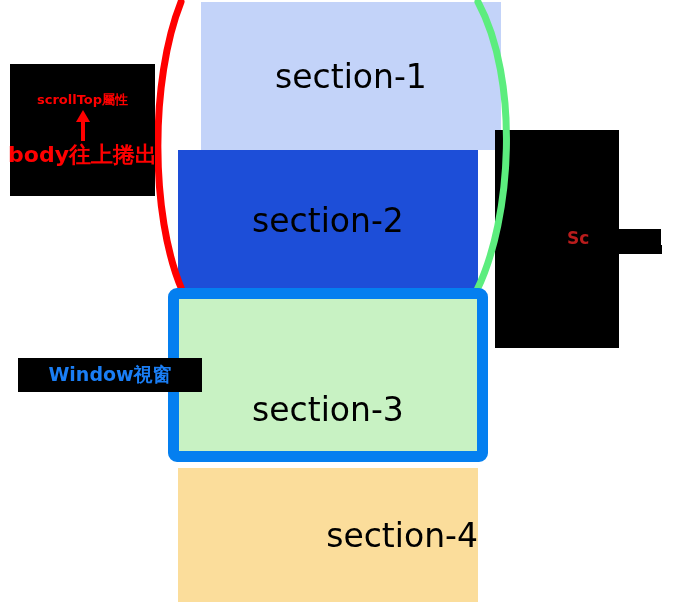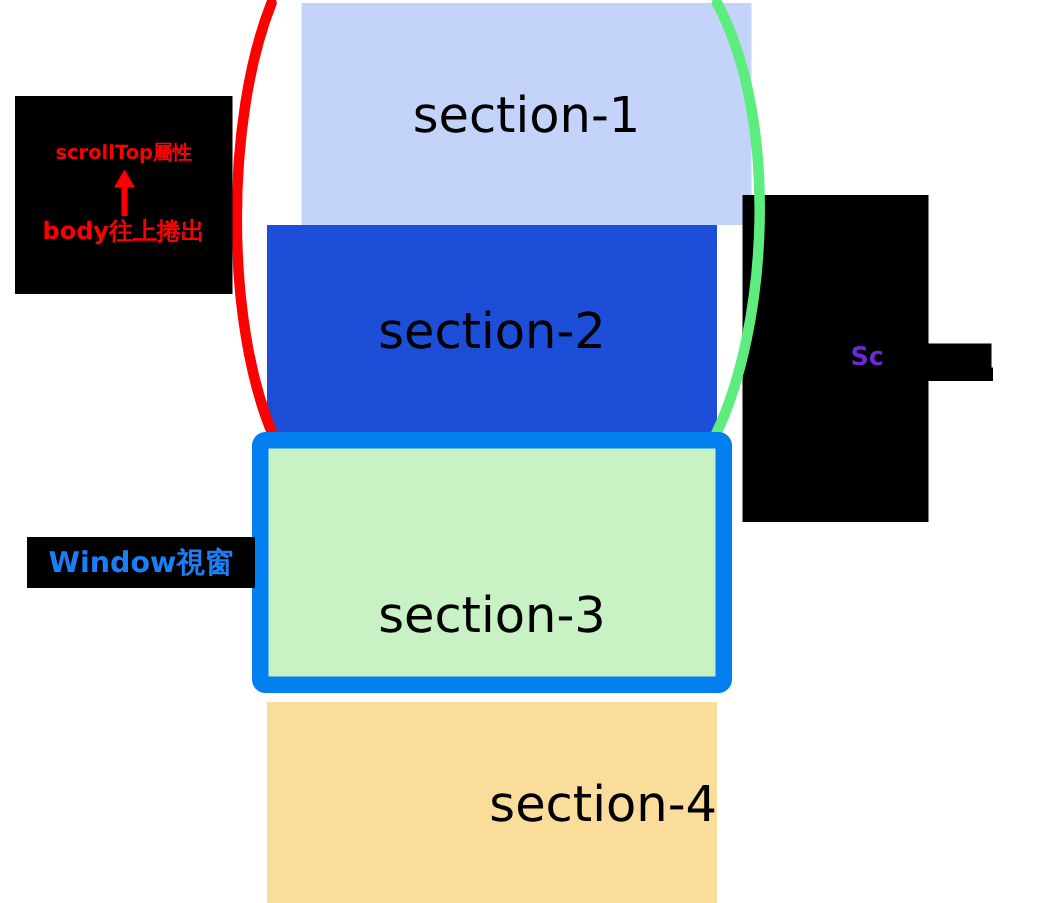--- a/index.html
+++ b/index.html
@@ -92,38 +92,38 @@
   }
   .plate-text-red {
     color: #ff0000;
     font-size: 13px;
     font-weight: bold;
     line-height: 1.15;
     white-space: nowrap;
     text-align: center;
   }
   .plate-text-red.small {
-    font-size: 16px;
+    font-size: 22px;
   }
   #scrolltop-arrow {
     width: 100%;
     height: 34px;
     position: relative;
   }
   #scrolltop-arrow svg {
     position: absolute;
     left: 50%;
     top: 0;
     transform: translateX(-50%);
   }
 
   #window-plate {
     left: 18px;
     top: 358px;
-    width: 152px;
+    width: 184px;
     height: 34px;
   }
   .plate-text-blue {
     color: #1a7ef5;
     font-size: 19px;
     font-weight: bold;
     white-space: nowrap;
   }
 
   
@@ -132,21 +132,21 @@
     left: 495px;
     top: 130px;
     width: 124px;
     height: 218px;
     background: #000000;
   }
   #right-plate-text {
     position: absolute;
     left: 567px;
     top: 228px;
-    color: #6d28d9;
+    color: #b91c1c;
     font-size: 17px;
     font-weight: bold;
     white-space: nowrap;
     letter-spacing: 0px;
   }
   
   #right-plate-occluder {
     position: absolute;
     left: 589px;
     top: 229px;

